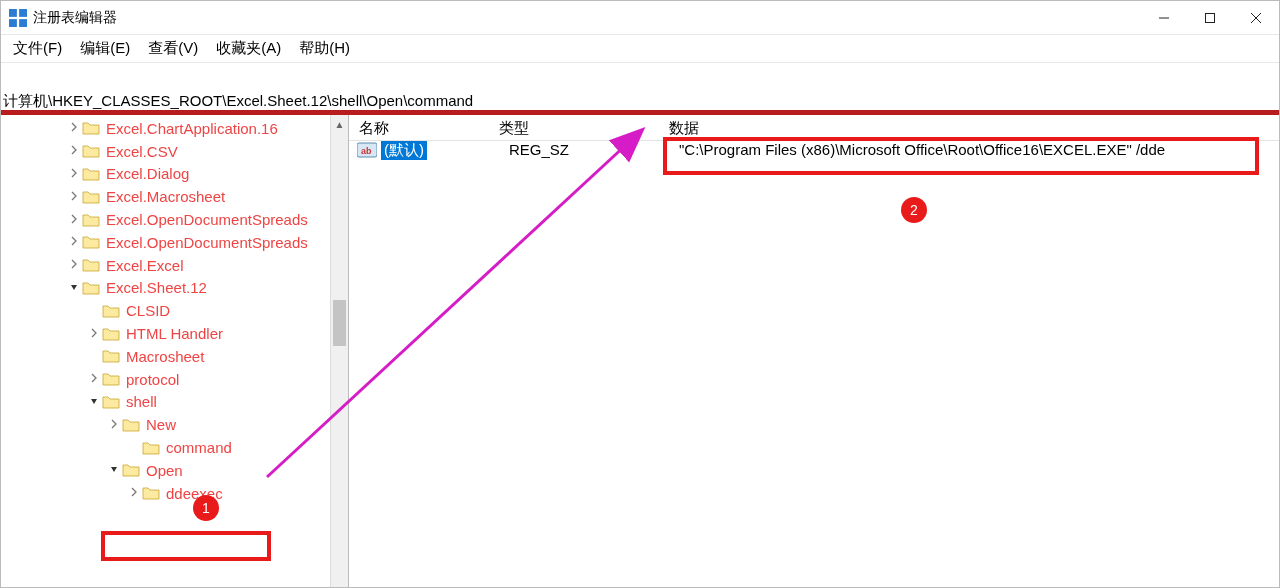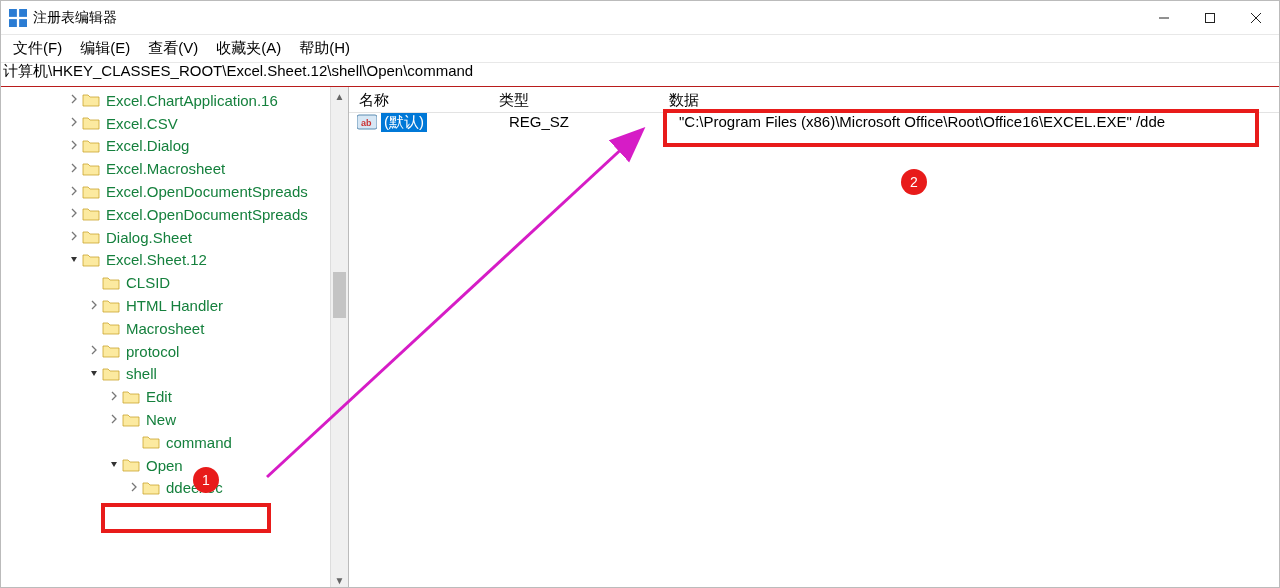--- a/index.html
+++ b/index.html
@@ -10,31 +10,31 @@
 .titlebar .app-icon { width: 18px; height: 18px; margin: 0 6px 0 4px; }
 .titlebar .title { flex: 1; font-size: 14px; }
 .win-btns { display: flex; height: 100%; }
 .win-btn { width: 46px; height: 100%; display: flex; align-items: center; justify-content: center; font-size: 14px; color: #222; }
 
 
 .menubar { height: 28px; display: flex; align-items: center; padding: 0 4px; gap: 2px; border-bottom: 1px solid #e8e8e8; font-size: 15px; }
 .menuitem { padding: 2px 8px; }
 
 
-.addressbar { height: 24px; border-bottom: 1px solid #b91c1c; padding: 0 2px; display: flex; align-items: flex-start; font-size: 15px; }
+.addressbar { height: 24px; border-bottom: 5px solid #b91c1c; padding: 0 2px; display: flex; align-items: flex-end; font-size: 15px; margin-top: 28px; }
 .addressbar input { border: none; outline: none; font-family: inherit; font-size: 15px; width: 100%; background: transparent; }
 
 
 .main { display: flex; height: calc(588px - 34px - 28px - 24px); }
 .tree-pane { width: 348px; border-right: 1px solid #bbb; position: relative; overflow: hidden; }
 .list-pane { flex: 1; position: relative; }
 
 
 .tree-scroll { position: absolute; top: 0; left: 0; right: 20px; bottom: 0; overflow: hidden; padding-top: 2px; }
-.tree-row { height: 22.8px; display: flex; align-items: center; white-space: nowrap; font-size: 15px; color: #15803d; }
+.tree-row { height: 22.8px; display: flex; align-items: center; white-space: nowrap; font-size: 15px; color: #ef4444; }
 .tree-indent { display: inline-block; }
 .arrow { width: 14px; text-align: center; color: #666; font-size: 11px; user-select: none; }
 .folder-icon { width: 18px; height: 14px; margin: 0 4px 0 1px; }
 .tree-label { padding: 0 2px; }
 
 
 .vscroll { position: absolute; top: 0; right: 0; width: 18px; bottom: 0; background: #f0f0f0; border-left: 1px solid #ddd; }
 .vscroll .btn { height: 18px; display: flex; align-items: center; justify-content: center; color: #666; font-size: 10px; }
 .vscroll .thumb { position: absolute; left: 2px; right: 2px; top: 185px; height: 46px; background: #c4c4c4; }
 
@@ -161,21 +161,21 @@
           <span class="tree-label">Excel.OpenDocumentSpreads</span>
         </div>
         <div class="tree-row">
           <span class="tree-indent" style="width:66px"></span>
           <span class="arrow"><svg width="10" height="10" viewBox="0 0 10 10">
               <path d="M3 1 L7 5 L3 9" fill="none" stroke="#777" stroke-width="1.3"></path>
             </svg></span>
           <svg class="folder-icon" viewBox="0 0 18 14">
             <path d="M1 3 L1 13 L17 13 L17 4 L8 4 L6 2 L1 2 Z" fill="#fceaa0" stroke="#caa52e" stroke-width="0.8"></path>
           </svg>
-          <span class="tree-label">Dialog.Sheet</span>
+          <span class="tree-label">Excel.Excel</span>
         </div>
         <div class="tree-row">
           <span class="tree-indent" style="width:66px"></span>
           <span class="arrow"><svg width="10" height="10" viewBox="0 0 10 10">
               <path d="M2 3 L8 3 L5 8 Z" fill="#333"></path>
             </svg></span>
           <svg class="folder-icon" viewBox="0 0 18 14">
             <path d="M1 3 L1 13 L17 13 L17 4 L8 4 L6 2 L1 2 Z" fill="#fceaa0" stroke="#caa52e" stroke-width="0.8"></path>
           </svg>
           <span class="tree-label">Excel.Sheet.12</span>
@@ -218,30 +218,20 @@
         </div>
         <div class="tree-row">
           <span class="tree-indent" style="width:86px"></span>
           <span class="arrow"><svg width="10" height="10" viewBox="0 0 10 10">
               <path d="M2 3 L8 3 L5 8 Z" fill="#333"></path>
             </svg></span>
           <svg class="folder-icon" viewBox="0 0 18 14">
             <path d="M1 3 L1 13 L17 13 L17 4 L8 4 L6 2 L1 2 Z" fill="#fceaa0" stroke="#caa52e" stroke-width="0.8"></path>
           </svg>
           <span class="tree-label">shell</span>
-        </div>
-        <div class="tree-row">
-          <span class="tree-indent" style="width:106px"></span>
-          <span class="arrow"><svg width="10" height="10" viewBox="0 0 10 10">
-              <path d="M3 1 L7 5 L3 9" fill="none" stroke="#777" stroke-width="1.3"></path>
-            </svg></span>
-          <svg class="folder-icon" viewBox="0 0 18 14">
-            <path d="M1 3 L1 13 L17 13 L17 4 L8 4 L6 2 L1 2 Z" fill="#fceaa0" stroke="#caa52e" stroke-width="0.8"></path>
-          </svg>
-          <span class="tree-label">Edit</span>
         </div>
         <div class="tree-row">
           <span class="tree-indent" style="width:106px"></span>
           <span class="arrow"><svg width="10" height="10" viewBox="0 0 10 10">
               <path d="M3 1 L7 5 L3 9" fill="none" stroke="#777" stroke-width="1.3"></path>
             </svg></span>
           <svg class="folder-icon" viewBox="0 0 18 14">
             <path d="M1 3 L1 13 L17 13 L17 4 L8 4 L6 2 L1 2 Z" fill="#fceaa0" stroke="#caa52e" stroke-width="0.8"></path>
           </svg>
           <span class="tree-label">New</span>

